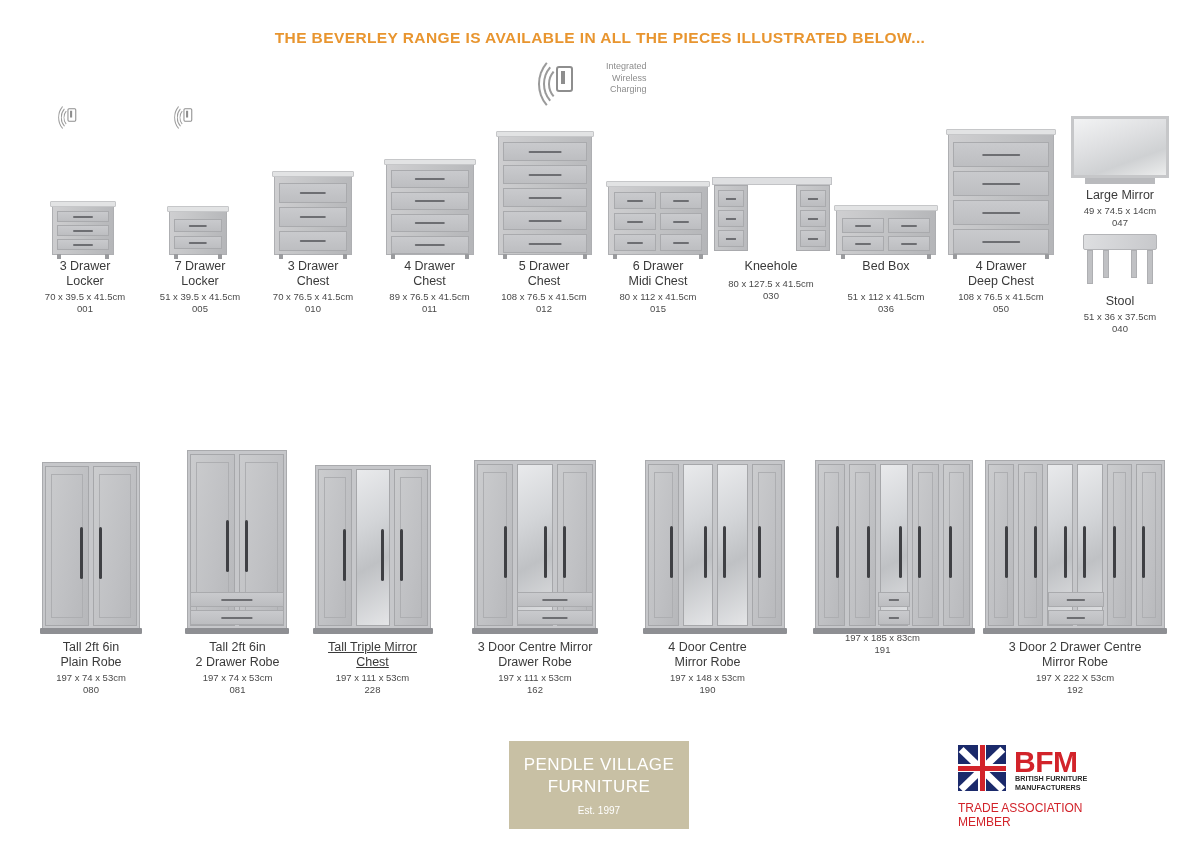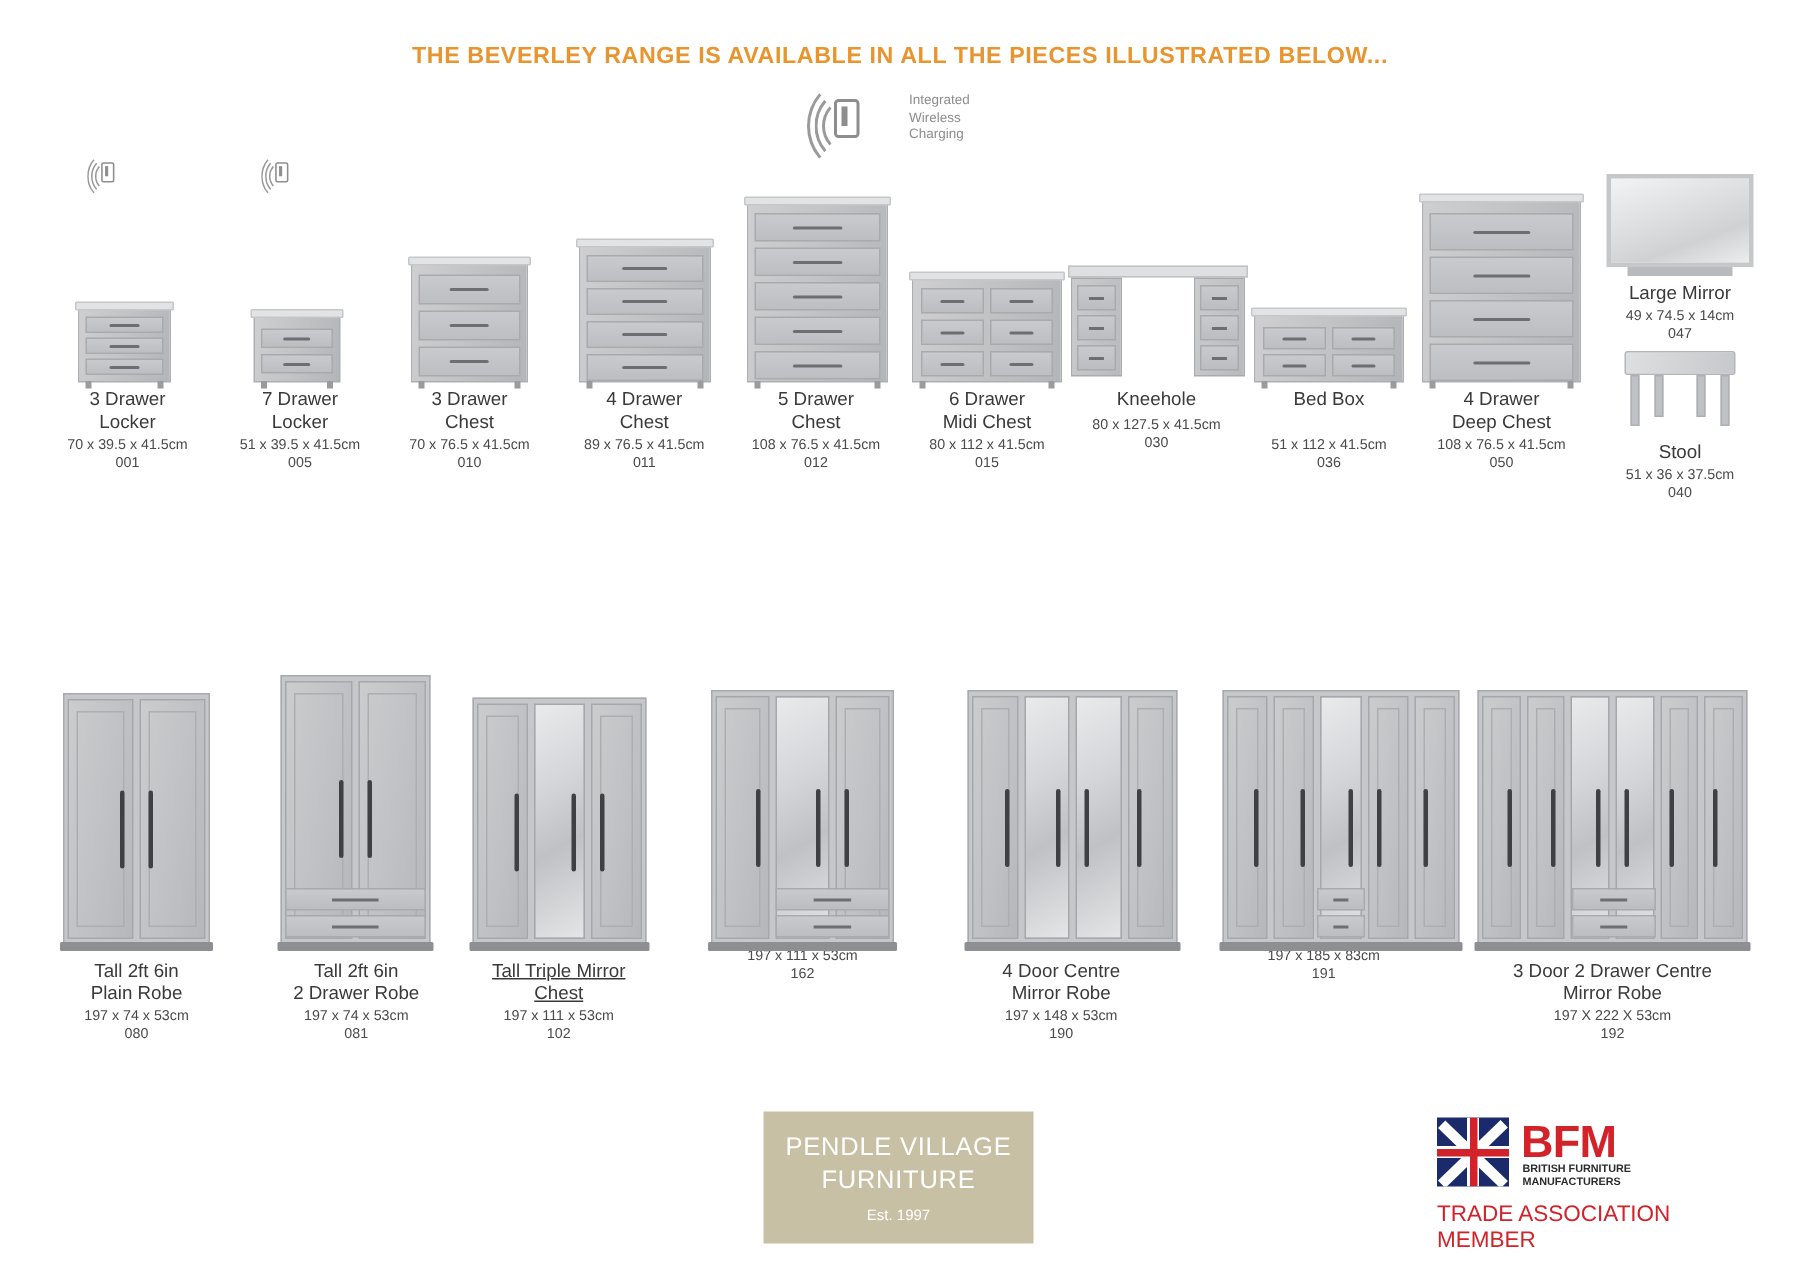--- a/index.html
+++ b/index.html
@@ -29,20 +29,21 @@
     letter-spacing: 0.4px;
   }
 
   
   .wireless-callout {
     position: absolute;
     top: 58px;
     left: 534px;
     width: 140px;
     height: 54px;
+    text-align: right;
   }
   .wireless-callout .wc-text {
     position: absolute;
     left: 72px;
     top: 3px;
     font-size: 9px;
     line-height: 11.5px;
     color: #8d8d8d;
   }
 
@@ -348,21 +349,21 @@
   .bfm .bfm-text {
     position: absolute; left: 56px; top: 0;
     font-size: 30px; font-weight: bold; color: #d2232a; letter-spacing: -0.5px;
   }
   .bfm .bfm-sub {
     position: absolute; left: 57px; top: 30px;
     font-size: 7.2px; font-weight: bold; color: #2b2b2b; line-height: 8.6px;
   }
   .bfm .bfm-assoc {
     position: absolute; left: 0; top: 56px;
-    font-size: 15px; color: #d2232a;
+    font-size: 12px; color: #d2232a;
   }
 </style>
 </head>
 <body>
 
 <div class="headline">THE BEVERLEY RANGE IS AVAILABLE IN ALL THE PIECES ILLUSTRATED BELOW...</div>
 
 <div class="wireless-callout">
   <div class="wifi-icon">
     <div class="arc l3"></div>
@@ -660,21 +661,21 @@
           <span class="handle left"></span>
         </div>
       <div class="base"></div>
     </div>
   </div>
   <div class="title" style="margin-top:10px;text-decoration:underline;">
     <div>Tall Triple Mirror</div>
     <div>Chest</div>
   </div>
   <div class="dims">197 x 111 x 53cm</div>
-  <div class="code">102</div>
+  <div class="code">228</div>
 </div>
 
 <div class="item" style="left:450px; top:452px; width:170px;">
   <div class="art" style="height:178px;">
     <div class="robe" style="left:24px; width:122px; height:170px;">
       <div class="door">
           <span class="panel"></span>
           <span class="handle right"></span>
         </div>
       <div class="door mirror">
@@ -683,20 +684,24 @@
       <div class="door">
           <span class="panel"></span>
           <span class="handle left"></span>
         </div>
       <div class="robe-drawers" style="left:42px; right:2px;">
         <div class="drw" style="bottom:20px;"></div>
         <div class="drw" style="bottom:2px;"></div>
       </div>
       <div class="base"></div>
     </div>
+  </div>
+  <div class="title" style="margin-top:10px;">
+    <div>3 Door Centre Mirror</div>
+    <div>Drawer Robe</div>
   </div>
   <div class="dims">197 x 111 x 53cm</div>
   <div class="code">162</div>
 </div>
 
 <div class="item" style="left:630px; top:452px; width:155px;">
   <div class="art" style="height:178px;">
     <div class="robe" style="left:15px; width:140px; height:170px;">
       <div class="door">
           <span class="panel"></span>

